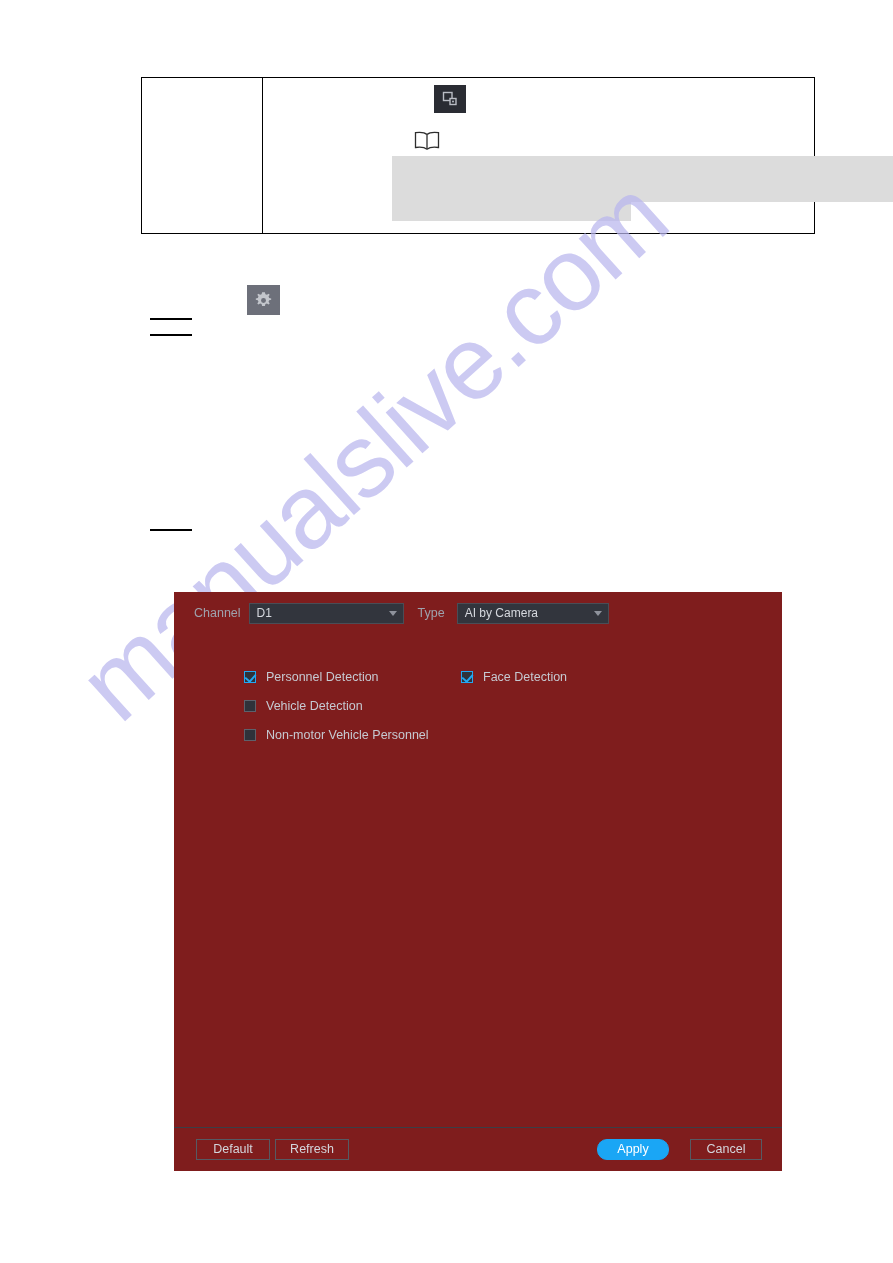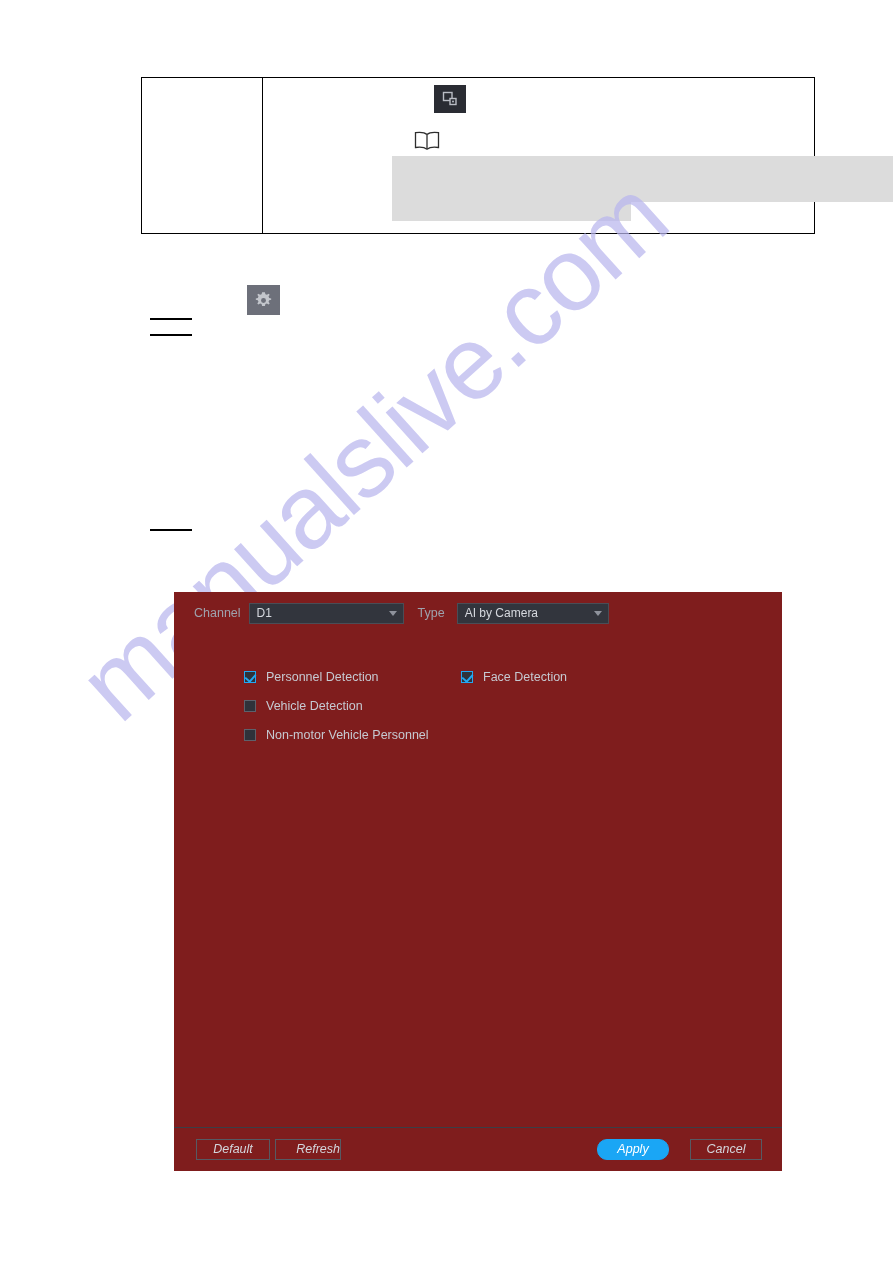--- a/index.html
+++ b/index.html
@@ -247,24 +247,23 @@
     top: 11px;
     height: 21px;
     line-height: 19px;
     text-align: center;
     font-size: 12.5px;
     border: 1px solid #565a63;
     box-sizing: border-box;
     color: #d3d6dc;
     background: transparent;
     white-space: nowrap;
-    font-style: italic;
   }
   .btn.default  { left: 22px;  width: 74px; }
-  .btn.refresh  { left: 101px; width: 66px; text-align: right; }
+  .btn.refresh  { left: 101px; width: 74px; }
   .btn.apply    { right: 113px; width: 72px; background: #1aa6f5; border-color: #1aa6f5; color: #ffffff; border-radius: 10px; }
   .btn.cancel   { right: 20px;  width: 72px; }
 </style>
 </head>
 <body>
 
 <div id="note-table">
   <div class="col-left"></div>
   <div class="col-right">
 

